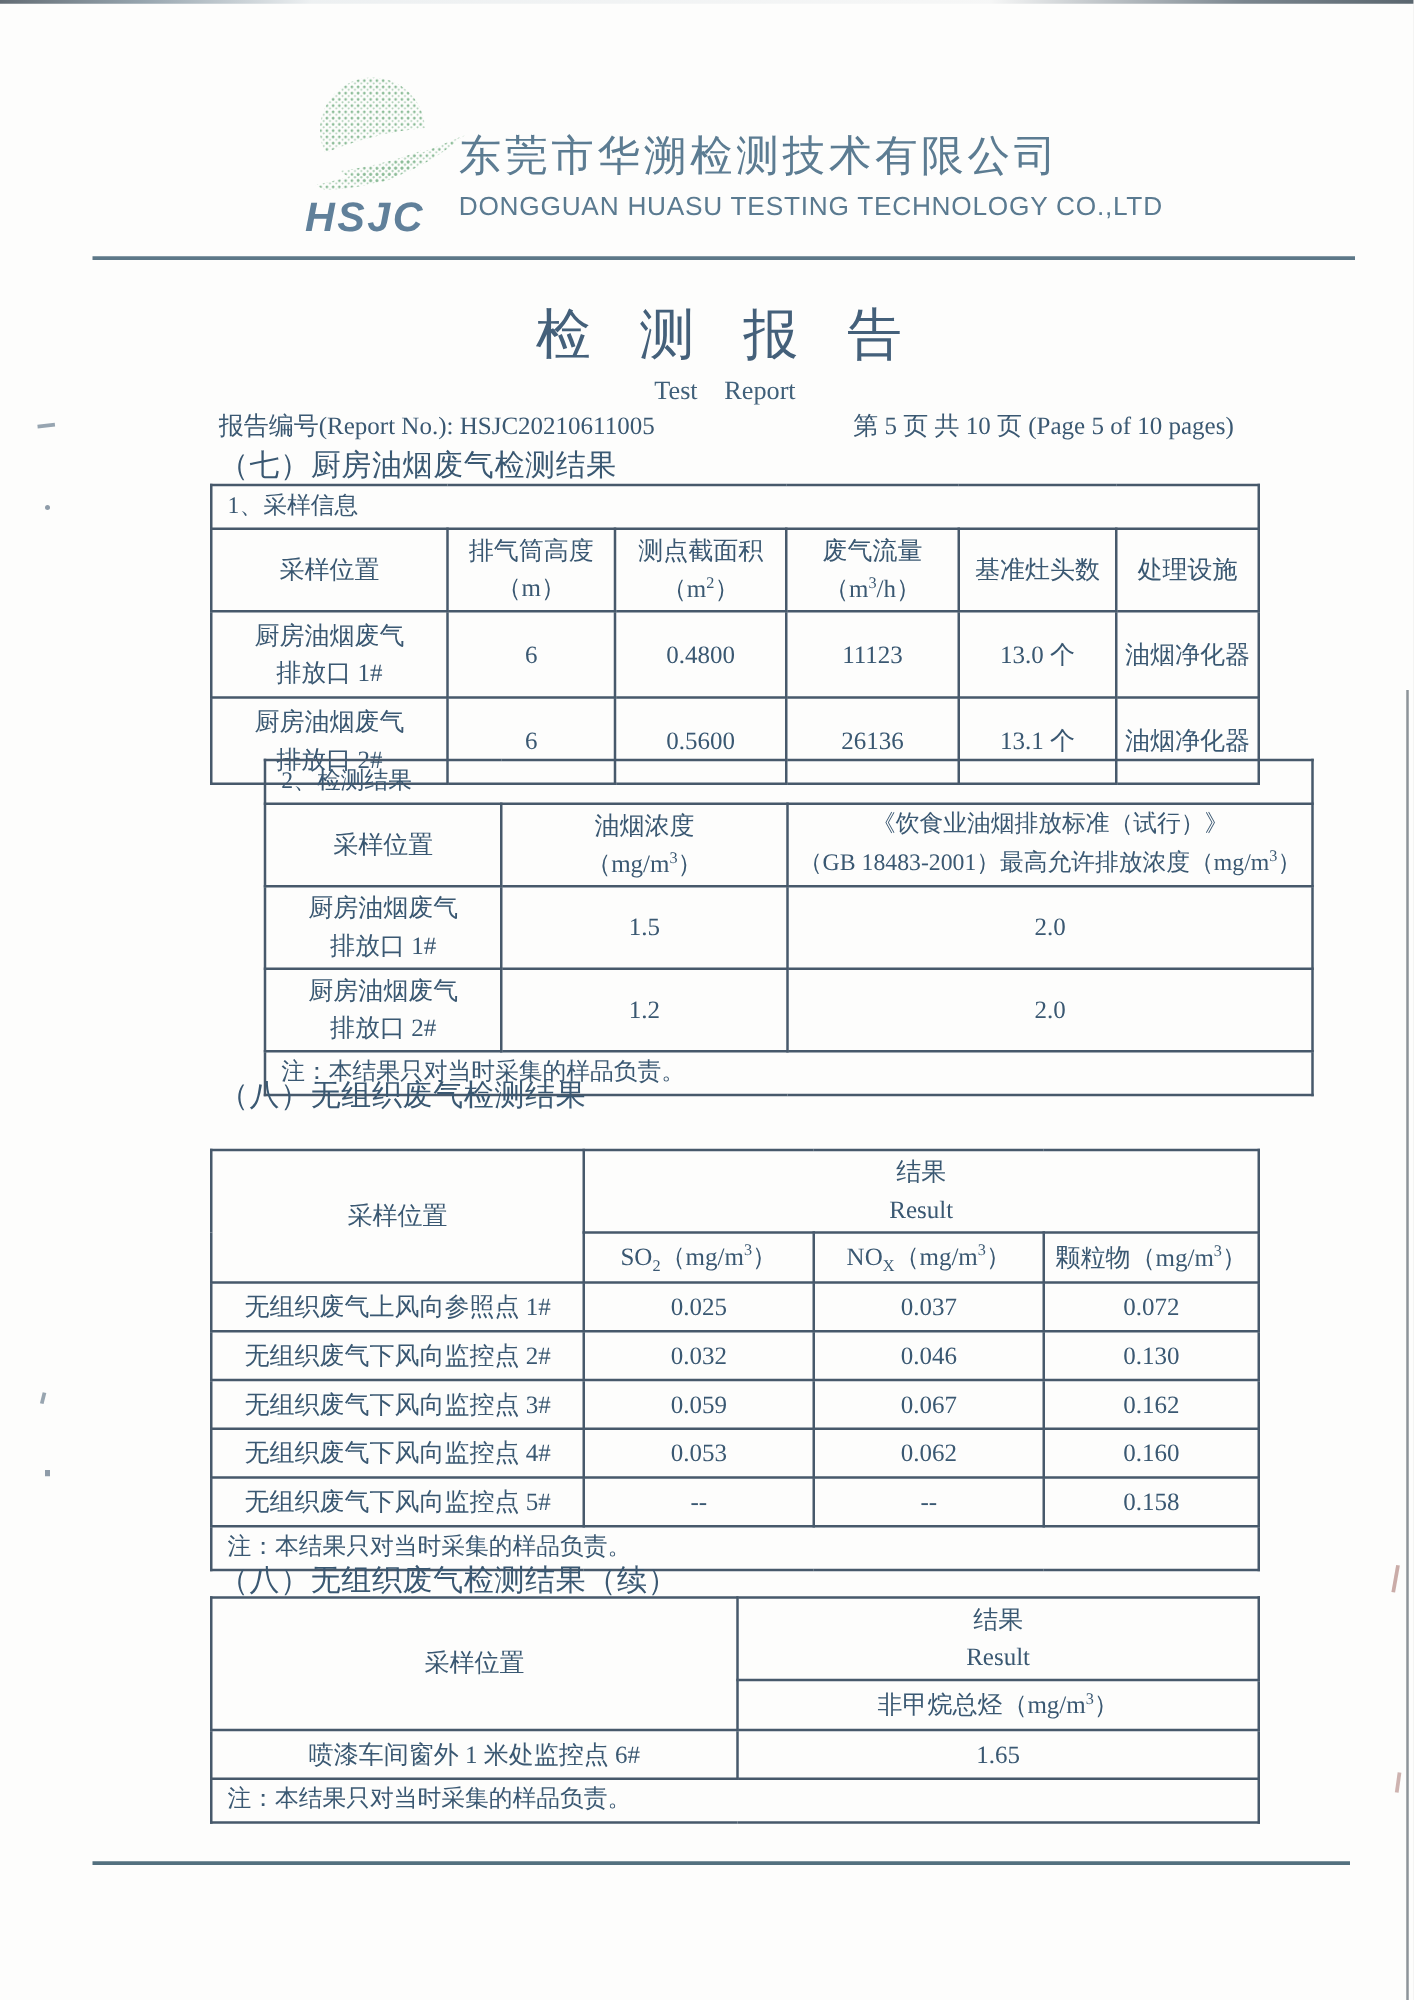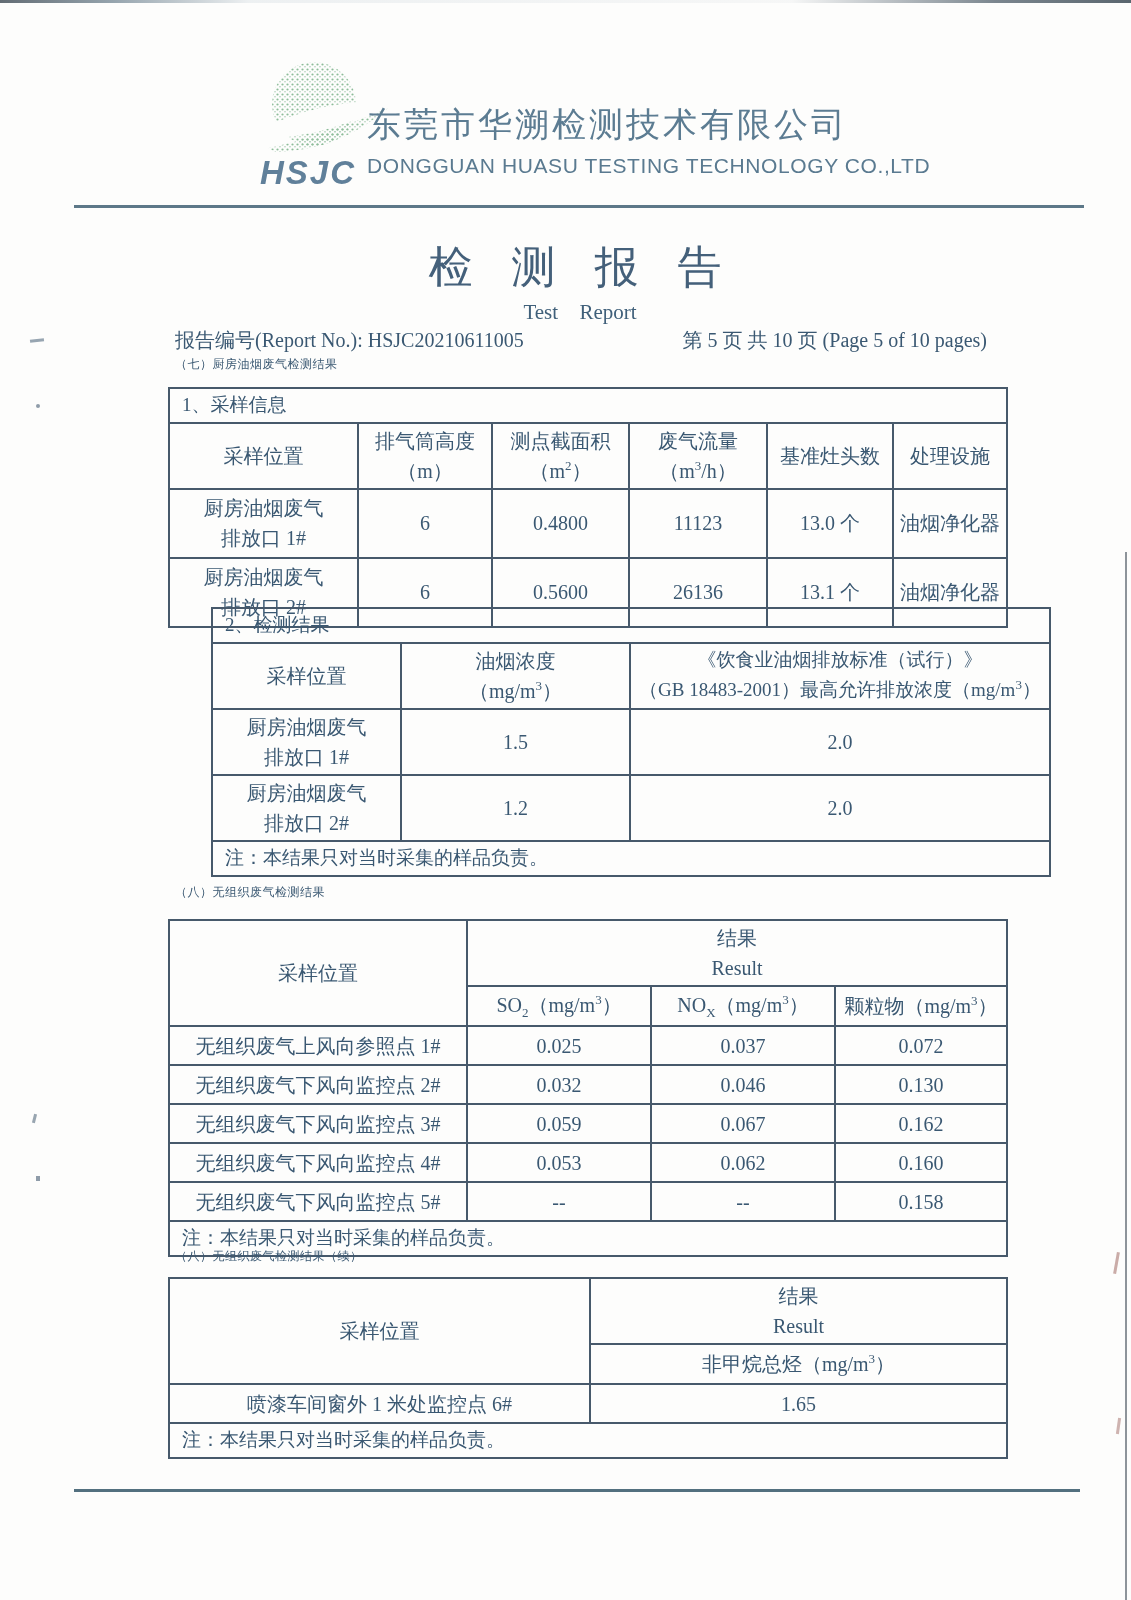--- a/index.html
+++ b/index.html
@@ -13,41 +13,41 @@
     background:linear-gradient(90deg,#3c4852 0%,#7c8e9a 10%,#e9edef 22%,#f4f5f5 70%,#5a6873 88%,#31404b 100%); opacity:.8; }
   .edge-right { position:absolute; left:1125px; top:552px; width:2px; height:1048px; background:#434f59; opacity:.6; }
   .mark-dash { position:absolute; left:30px; top:339px; width:14px; height:3px; background:#97a5b1; transform:rotate(-6deg); }
   .mark-dot1 { position:absolute; left:36px; top:404px; width:4px; height:4px; background:#8f9ca9; border-radius:50%; }
   .mark-tick { position:absolute; left:33px; top:1114px; width:3px; height:9px; background:#98a5b0; transform:rotate(14deg); }
   .mark-dot2 { position:absolute; left:36px; top:1176px; width:4px; height:5px; background:#8f9ca9; }
   .mark-red1 { position:absolute; left:1115px; top:1252px; width:3px; height:22px; background:#a06a63; opacity:.55; transform:rotate(10deg); }
   .mark-red2 { position:absolute; left:1117px; top:1418px; width:3px; height:16px; background:#a06a63; opacity:.5; transform:rotate(8deg); }
 
   
-  .logo { position:absolute; left:256px; top:58px; width:150px; }
+  .logo { position:absolute; left:240px; top:58px; width:150px; }
   .logo-txt { margin-top:-4px; padding-left:4px;
     font-family:"Liberation Sans", sans-serif; font-weight:bold; font-style:italic;
     font-size:33px; letter-spacing:2px; color:#60809a; }
   .coname { position:absolute; left:367px; top:102px; width:720px; }
   .coname .cn { font-family:"Liberation Sans", sans-serif; font-size:34px; font-weight:500;
     letter-spacing:3px; color:#5c7c92; white-space:nowrap; }
   .coname .en { font-family:"Liberation Sans", sans-serif; font-size:21px; color:#5a7a90;
     letter-spacing:.6px; margin-top:6px; white-space:nowrap; }
   .rule-top { position:absolute; left:74px; top:205px; width:1010px; height:3px; background:#5d7888; }
   .rule-bottom { position:absolute; left:74px; top:1489px; width:1006px; height:3px; background:#53707f; }
 
   
   .title { position:absolute; left:0; top:238px; width:1164px; text-align:center;
     font-size:44px; font-weight:500; letter-spacing:14px; color:#44607a; }
   .subtitle { position:absolute; left:0; top:300px; width:1160px; text-align:center;
     font-size:21px; word-spacing:16px; color:#40607a; }
   .meta { position:absolute; left:175px; top:327px; width:812px; display:flex;
     justify-content:space-between; font-size:20px; }
-  .sec-heading { position:absolute; left:175px; font-size:12px; letter-spacing:.5px; }
-  .sh7 { top:356px; } .sh8 { top:884px; } .sh8c { top:1248px; }
+  .sec-heading { position:absolute; left:175px; font-size:24px; letter-spacing:.5px; }
+  .sh7 { top:356px; } .sh8 { top:860px; } .sh8c { top:1248px; }
 
   
   table.tbl { position:absolute; left:168px; width:838px; border-collapse:collapse; table-layout:fixed; }
   .t1 { top:387px;border-radius:25px; } .t2 { top:607px;margin-left:43px; } .t3 { top:919px; } .t4 { top:1277px; }
   .tbl td { border:2px solid #47596b; text-align:center; vertical-align:middle;
     font-size:20px; line-height:1.5; padding:2px 4px; color:#3a5872; }
   .tbl td.cap, .tbl td.note { text-align:left; padding-left:12px; font-size:19px; }
   .tbl td.pre { white-space:pre-line; }
   .tbl sup { font-size:13px; } .tbl sub { font-size:13px; }
   .h-cap td { height:28px; }

